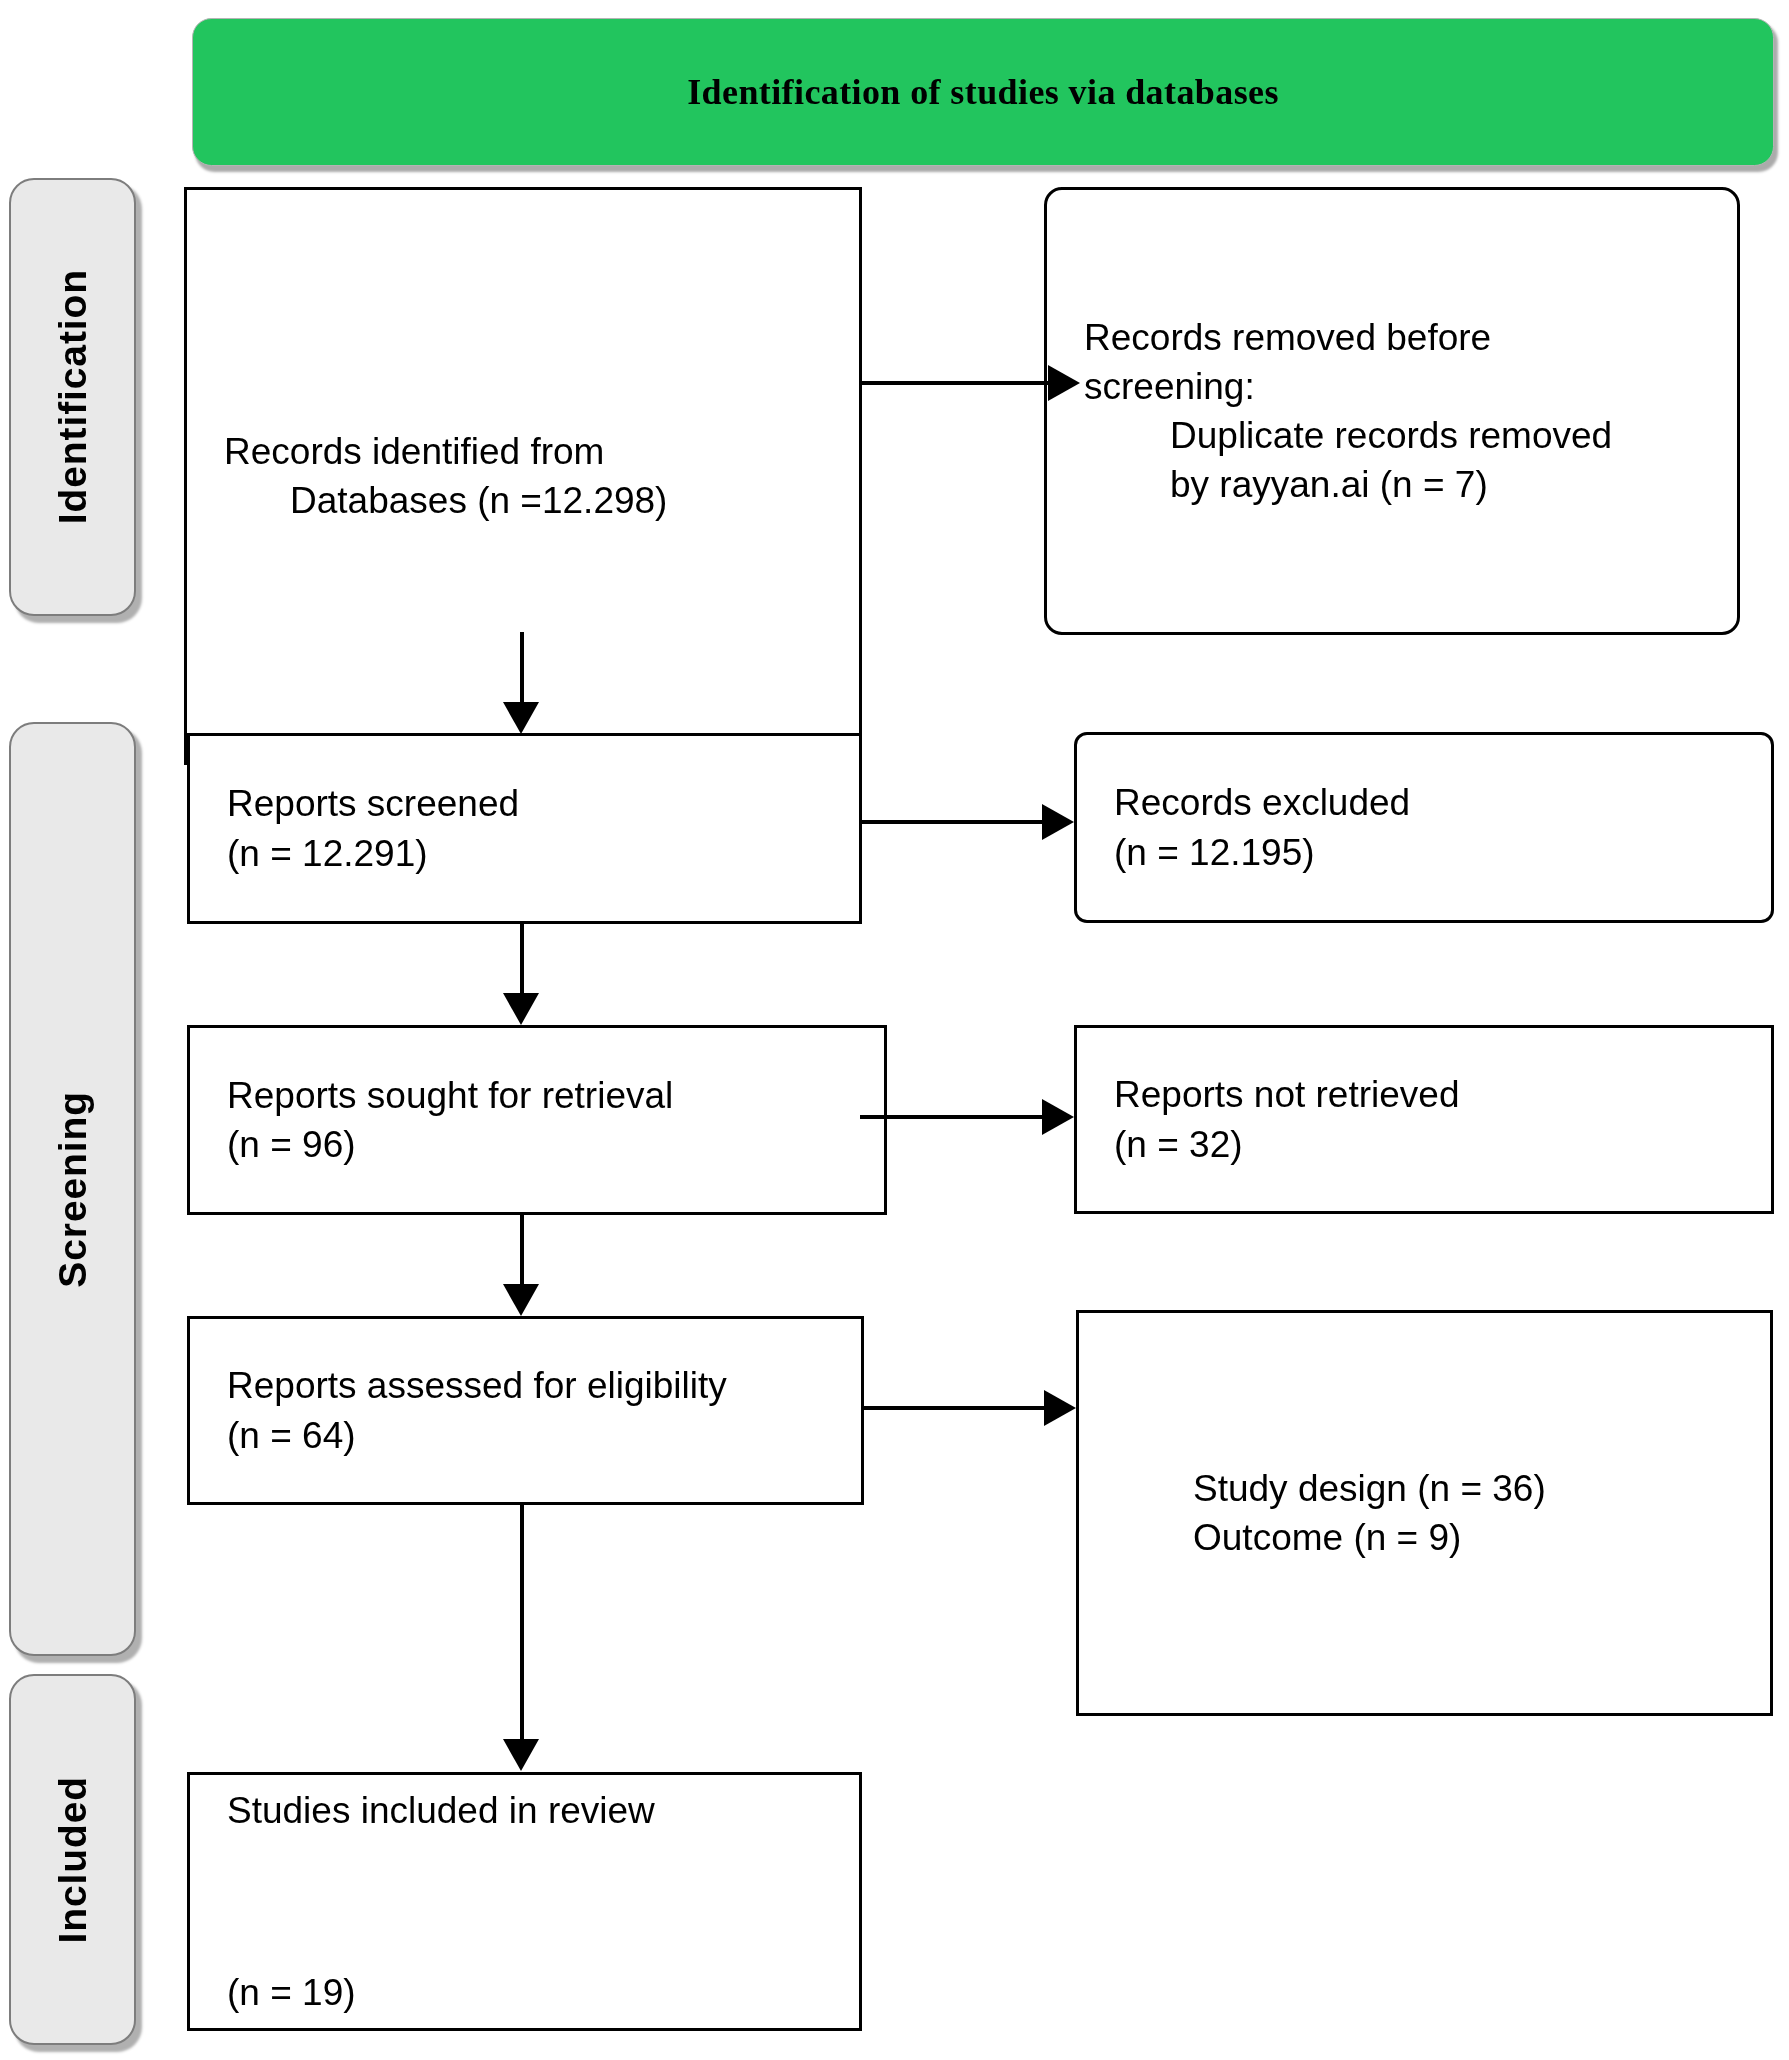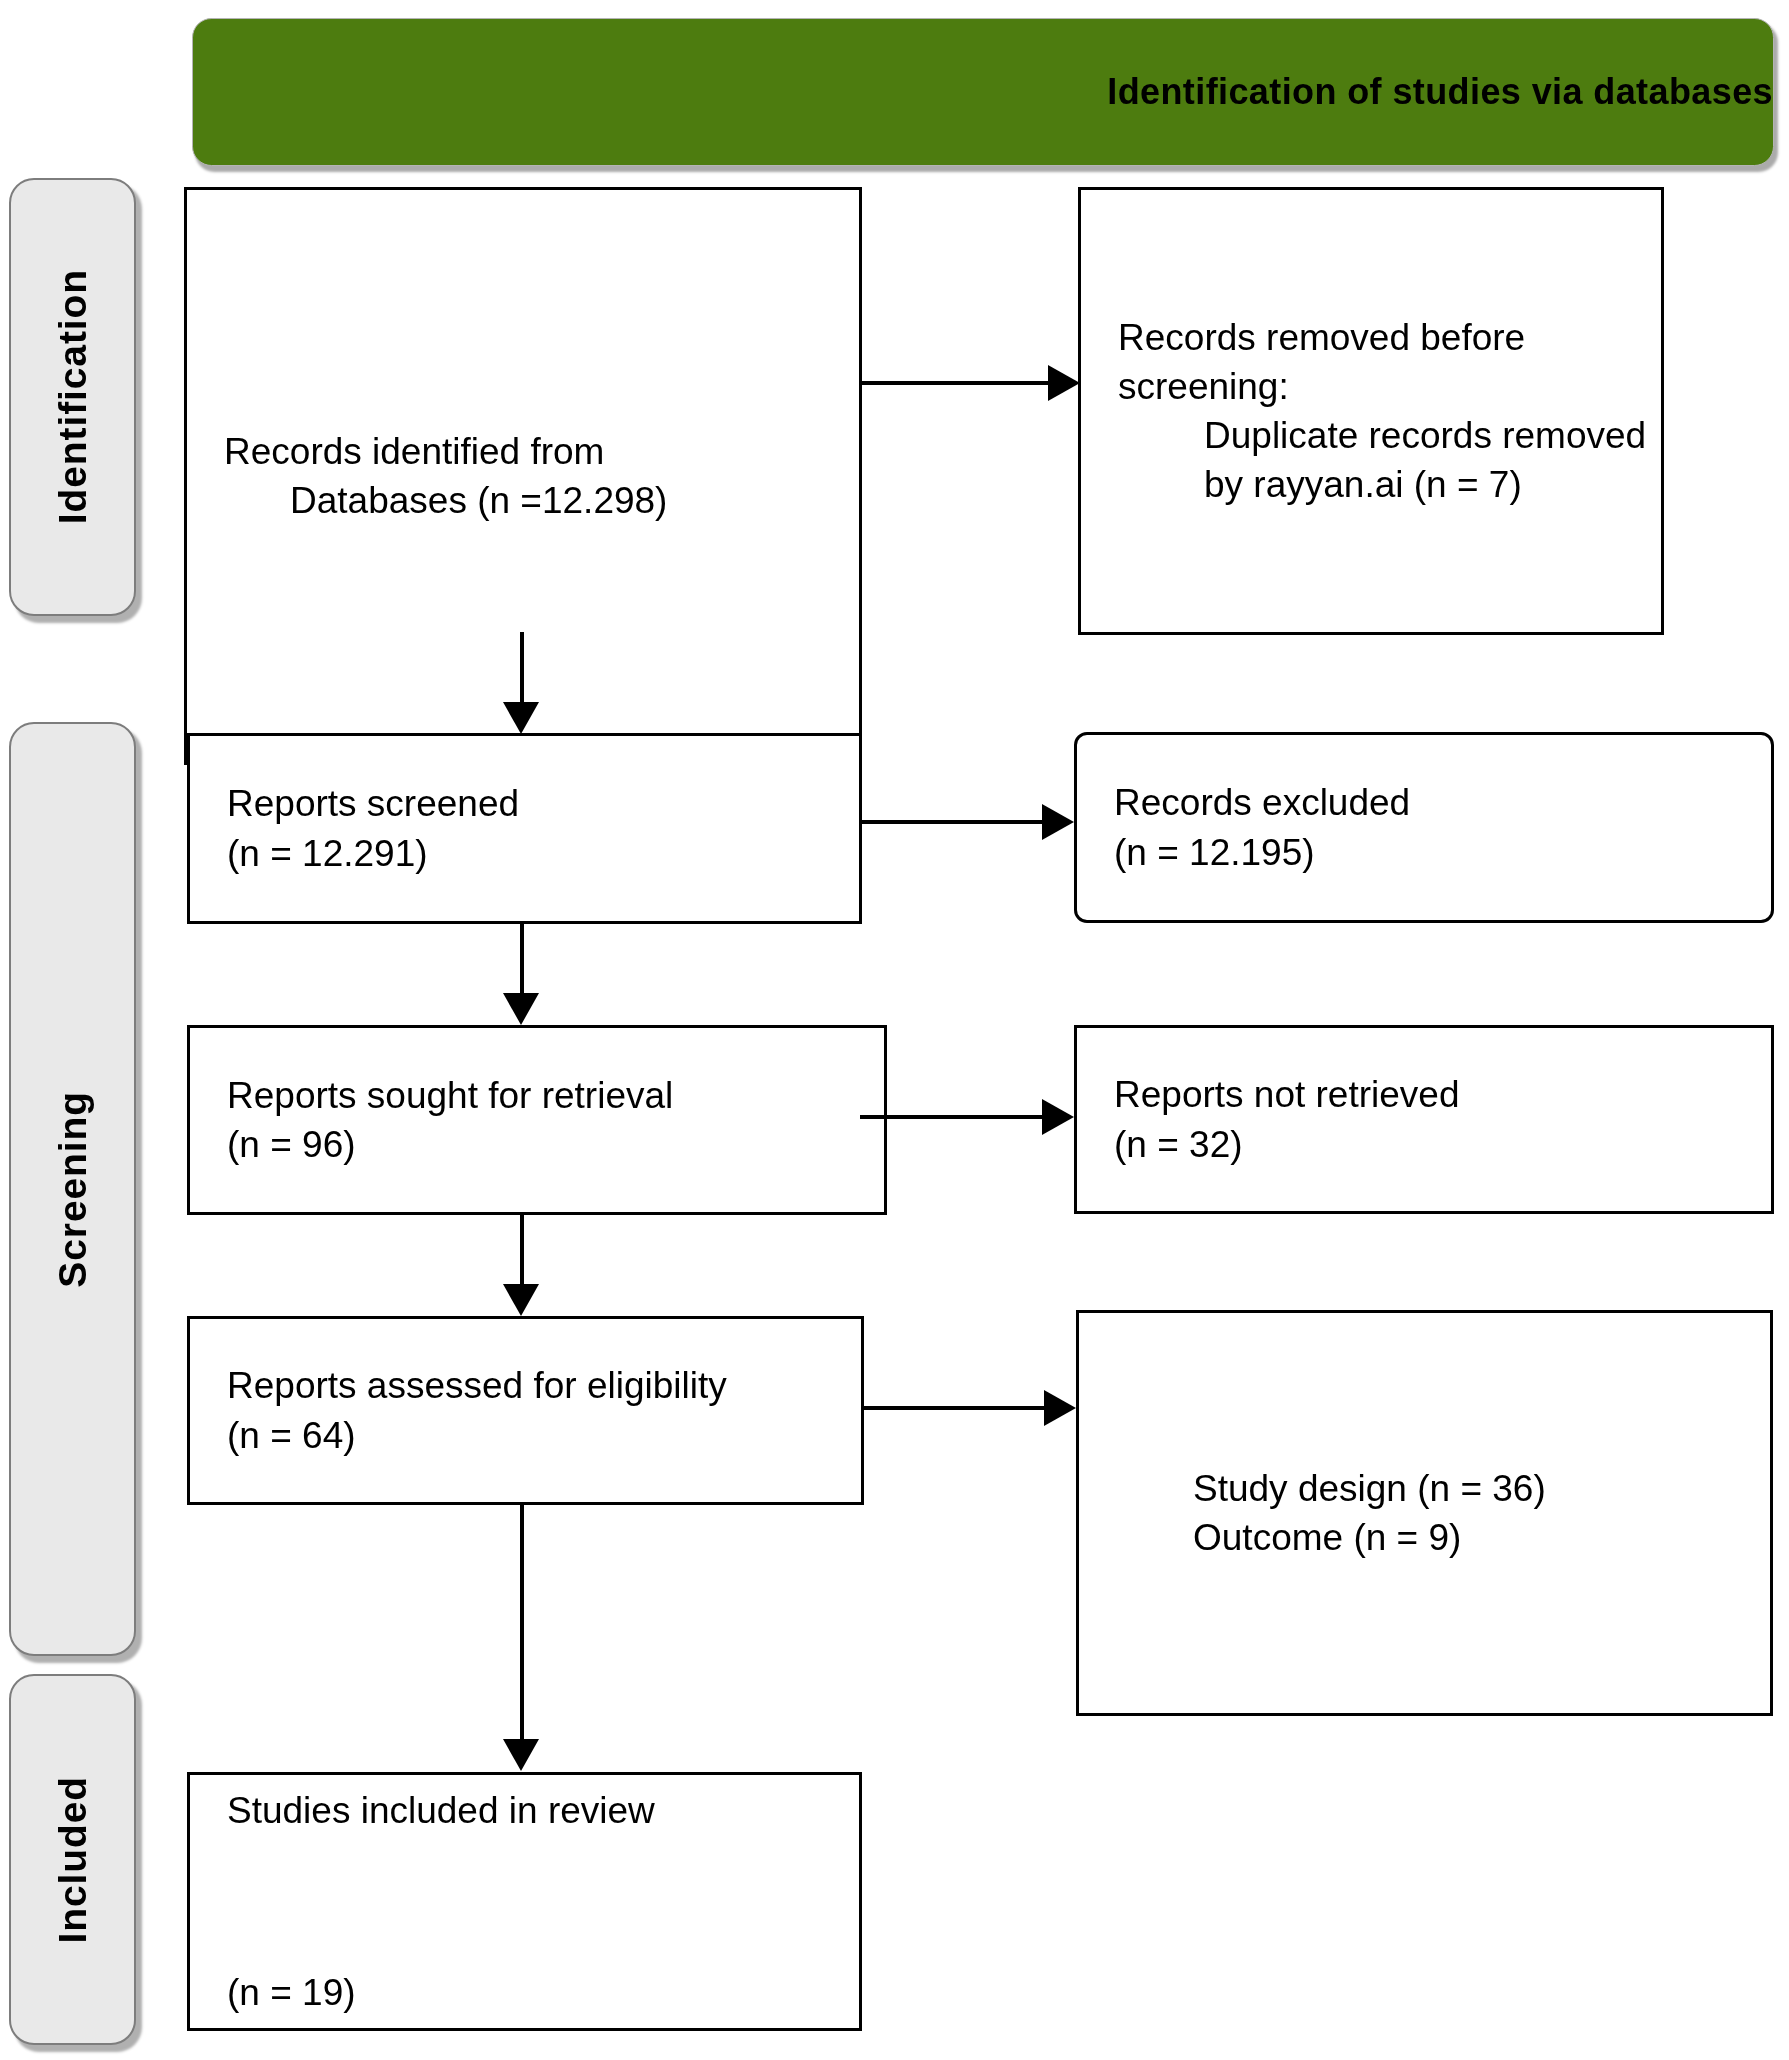--- a/index.html
+++ b/index.html
@@ -8,26 +8,27 @@
     width:1789px;
     height:2060px;
     background:#ffffff;
     font-family:"Liberation Sans", sans-serif;
     color:#000;
     overflow:hidden;
   }
   .title-banner{
     position:absolute;
     left:192px; top:18px; width:1582px; height:148px;
-    background:#4d7c0f;
+    background:#22c55e;
     border:0.9px solid #b4b4b4;
     border-radius:19.6px;
     box-shadow:3.6px 5.3px 2.7px #ababab;
-    display:flex; align-items:center; justify-content:flex-end;
+    display:flex; align-items:center; justify-content:center;
     box-sizing:border-box;
+    font-family:Liberation Serif, serif;
   }
   .title-banner span{
     font-size:36px; font-weight:bold; letter-spacing:0.4px;
   }
   .side-label{
     position:absolute;
     left:9px; width:127px;
     background:#e9e9e9;
     border:2.7px solid #7d7d7d;
     border-radius:25px;
@@ -86,21 +87,21 @@
     <span>Screening</span>
   </div>
   <div class="side-label" style="top:1674px;height:371px;">
     <span>Included</span>
   </div>
 
   <div class="flow-box" style="left:184px;top:187px;width:678px;height:578px;">
     <div class="line">Records identified from</div>
     <div class="line ind-a">Databases (n =12.298)</div>
   </div>
-  <div class="flow-box" style="left:1078px;top:187px;width:586px;height:448px;">
+  <div class="flow-box" style="left:1044px;top:187px;width:696px;height:448px;border-radius:18px;">
     <div class="line">Records removed before</div>
     <div class="line">screening:</div>
     <div class="line ind-b">Duplicate records removed</div>
     <div class="line ind-b">by rayyan.ai (n = 7)</div>
   </div>
 
   <div class="flow-box" style="left:187px;top:733px;width:675px;height:191px;">
     <div class="line">Reports screened</div>
     <div class="line">(n = 12.291)</div>
   </div>

